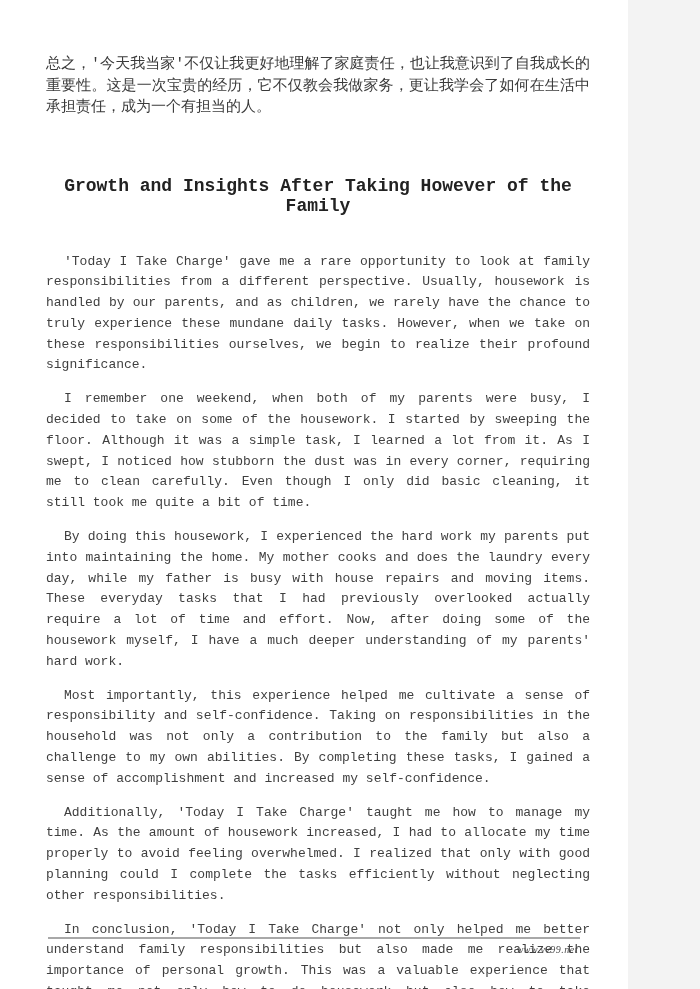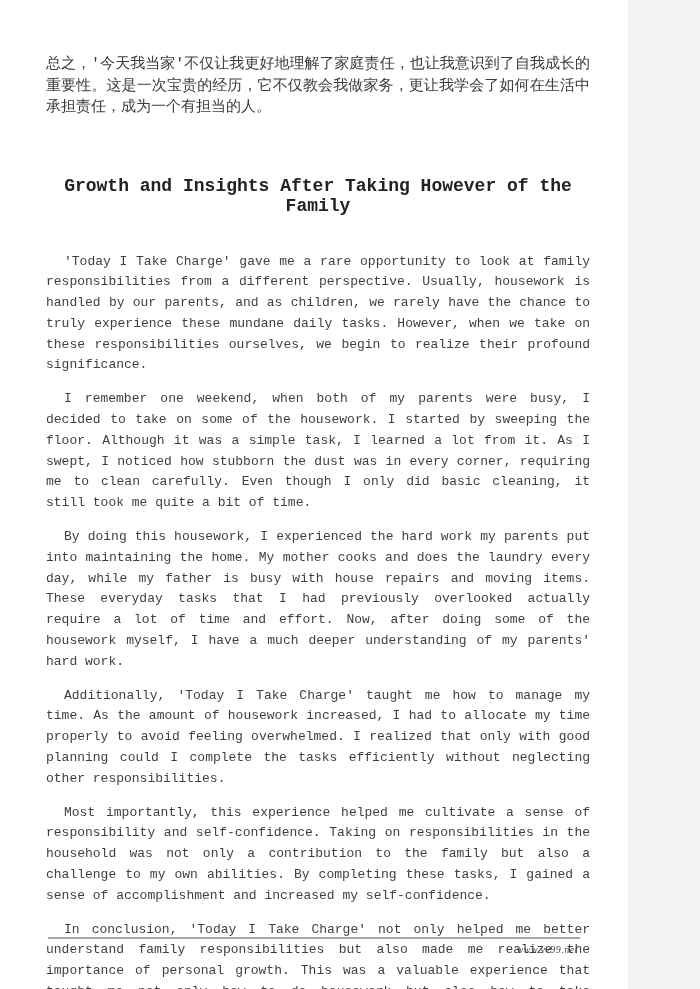--- a/index.html
+++ b/index.html
@@ -84,22 +84,22 @@
   <div class="content">
 
     <p class="cn-paragraph">总之，'今天我当家'不仅让我更好地理解了家庭责任，也让我意识到了自我成长的重要性。这是一次宝贵的经历，它不仅教会我做家务，更让我学会了如何在生活中承担责任，成为一个有担当的人。</p>
 
     <h1 class="essay-title">Growth and Insights After Taking However of the Family</h1>
 
     <div class="essay-body">
       <p>'Today I Take Charge' gave me a rare opportunity to look at family responsibilities from a different perspective. Usually, housework is handled by our parents, and as children, we rarely have the chance to truly experience these mundane daily tasks. However, when we take on these responsibilities ourselves, we begin to realize their profound significance.</p>
       <p>I remember one weekend, when both of my parents were busy, I decided to take on some of the housework. I started by sweeping the floor. Although it was a simple task, I learned a lot from it. As I swept, I noticed how stubborn the dust was in every corner, requiring me to clean carefully. Even though I only did basic cleaning, it still took me quite a bit of time.</p>
       <p>By doing this housework, I experienced the hard work my parents put into maintaining the home. My mother cooks and does the laundry every day, while my father is busy with house repairs and moving items. These everyday tasks that I had previously overlooked actually require a lot of time and effort. Now, after doing some of the housework myself, I have a much deeper understanding of my parents' hard work.</p>
+      <p>Most importantly, this experience helped me cultivate a sense of responsibility and self-confidence. Taking on responsibilities in the household was not only a contribution to the family but also a challenge to my own abilities. By completing these tasks, I gained a sense of accomplishment and increased my self-confidence.</p>
       <p>Additionally, 'Today I Take Charge' taught me how to manage my time. As the amount of housework increased, I had to allocate my time properly to avoid feeling overwhelmed. I realized that only with good planning could I complete the tasks efficiently without neglecting other responsibilities.</p>
-      <p>Most importantly, this experience helped me cultivate a sense of responsibility and self-confidence. Taking on responsibilities in the household was not only a contribution to the family but also a challenge to my own abilities. By completing these tasks, I gained a sense of accomplishment and increased my self-confidence.</p>
       <p>In conclusion, 'Today I Take Charge' not only helped me better understand family responsibilities but also made me realize the importance of personal growth. This was a valuable experience that taught me not only how to do housework but also how to take responsibility in life and become a dependable person.</p>
     </div>
 
   </div>
 
 
   <div class="footer-divider"></div>
 
   <div class="footer-url">www.vv99.net</div>
 </div>

